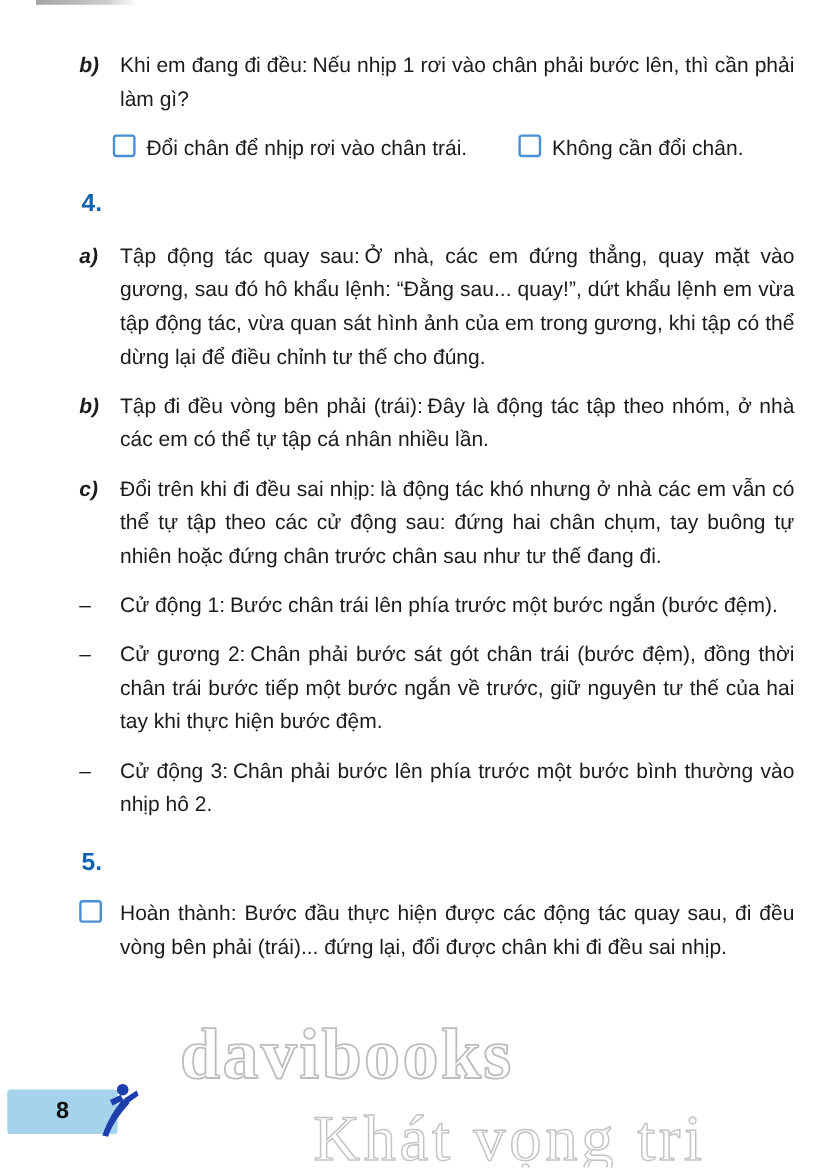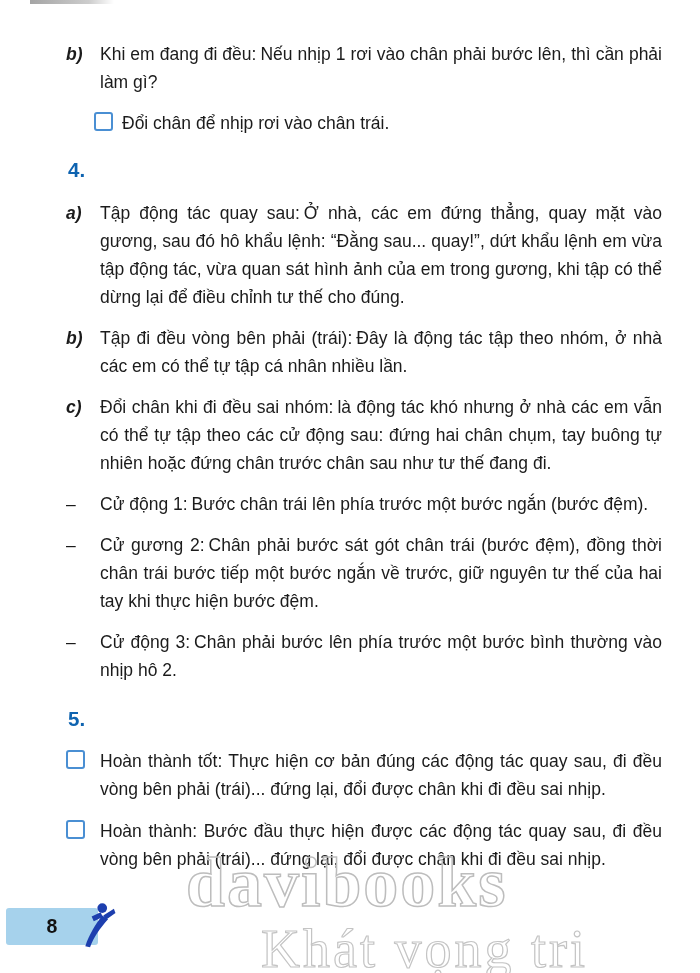--- a/index.html
+++ b/index.html
@@ -35,22 +35,22 @@
   .indent { margin:0 0 13px 34px; text-align:justify; }
   .inline-box { display:inline-block; width:19px; height:19px; background:#fff;
     border:2px solid #4a8fd3; border-radius:3px; vertical-align:-3px; margin:0 8px; }
 
   .level { display:flex; margin-bottom:14px; }
   .level .checkbox { margin-right:15px; margin-top:3px; }
   .level .body { flex:1; text-align:justify; }
 
   .wm1 { position:absolute; left:150px; top:848px; z-index:2; pointer-events:none;
     font-family:"Liberation Serif","DejaVu Serif",serif; font-weight:bold;
-    font-size:70px; line-height:1; letter-spacing:2px;
-    color:transparent;margin-left:36px; -webkit-text-stroke:1.5px #bdbdbd; }
+    font-size:60px; line-height:1; letter-spacing:2px;
+    color:transparent; -webkit-text-stroke:1.5px #bdbdbd; }
   .wm2 { position:absolute; left:261px; top:922px; z-index:2; pointer-events:none;
     font-family:"Liberation Serif","DejaVu Serif",serif;
     font-size:54px; line-height:1; letter-spacing:3px;
     color:transparent; -webkit-text-stroke:1.2px #c4c4c4; }
 
   .page-badge { position:absolute; left:6px; top:908px; width:92px; height:37px;
     background:#a6d2ec; border-radius:3px; display:flex; align-items:center;
     justify-content:center; font-weight:bold; font-size:19.5px; color:#111; z-index:3; }
   .figure { position:absolute; left:80px; top:900px; width:36px; height:48px; z-index:4; }
   .figure svg { width:100%; height:100%; fill:#1d3fae; }
@@ -67,20 +67,24 @@
     <p class="body" style="margin:0">
       <span class="lead">Khi em đang đi đều:</span><span>Nếu nhịp 1 rơi vào chân phải bước lên, thì cần phải làm gì?</span>
     </p>
   </div>
 
   <div class="options">
     <div class="option first">
       <span class="checkbox"></span>
       <span>Đổi chân để nhịp rơi vào chân trái.</span>
     </div>
+    <div class="option">
+      <span class="checkbox"></span>
+      <span>Không cần đổi chân.</span>
+    </div>
   </div>
 
   <div class="heading">
     <span class="h-num">4.</span>
   </div>
 
   <div class="row">
     <span class="label">a)</span>
     <p class="body" style="margin:0">
       <span class="lead">Tập động tác quay sau:</span><span>Ở nhà, các em đứng thẳng, quay mặt vào gương, sau đó hô khẩu lệnh: “Đằng sau... quay!”, dứt khẩu lệnh em vừa tập động tác, vừa quan sát hình ảnh của em trong gương, khi tập có thể dừng lại để điều chỉnh tư thế cho đúng.</span>
@@ -90,21 +94,21 @@
   <div class="row">
     <span class="label">b)</span>
     <p class="body" style="margin:0">
       <span class="lead">Tập đi đều vòng bên phải (trái):</span><span>Đây là động tác tập theo nhóm, ở nhà các em có thể tự tập cá nhân nhiều lần.</span>
     </p>
   </div>
 
   <div class="row">
     <span class="label">c)</span>
     <p class="body" style="margin:0">
-      <span class="lead">Đổi chân khi đi đều sai nhóm:</span><span>là động tác khó nhưng ở nhà các em vẫn có thể tự tập theo các cử động sau: đứng hai chân chụm, tay buông tự nhiên hoặc đứng chân trước chân sau như tư thế đang đi.</span>
+      <span class="lead">Đổi trên khi đi đều sai nhịp:</span><span>là động tác khó nhưng ở nhà các em vẫn có thể tự tập theo các cử động sau: đứng hai chân chụm, tay buông tự nhiên hoặc đứng chân trước chân sau như tư thế đang đi.</span>
     </p>
   </div>
 
   <div class="row">
     <span class="label dash">–</span>
     <p class="body" style="margin:0">
       <span class="lead">Cử động 1:</span><span>Bước chân trái lên phía trước một bước ngắn (bước đệm).</span>
     </p>
   </div>
 
@@ -121,24 +125,20 @@
       <span class="lead">Cử động 3:</span><span>Chân phải bước lên phía trước một bước bình thường vào nhịp hô 2.</span>
     </p>
   </div>
 
 
   <div class="heading" style="margin-top:22px">
     <span class="h-num">5.</span>
   </div>
 
 
-  <div class="level">
-    <span class="checkbox"></span>
-    <p class="body" style="margin:0">Hoàn thành tốt: Thực hiện cơ bản đúng các động tác quay sau, đi đều vòng bên phải (trái)... đứng lại, đổi được chân khi đi đều sai nhịp.</p>
-  </div>
 
   <div class="level">
     <span class="checkbox"></span>
     <p class="body" style="margin:0">Hoàn thành: Bước đầu thực hiện được các động tác quay sau, đi đều vòng bên phải (trái)... đứng lại, đổi được chân khi đi đều sai nhịp.</p>
   </div>
 
 </div>
 
 <div class="wm1">davibooks</div>
 <div class="wm2">Khát vọng tri thức</div>

